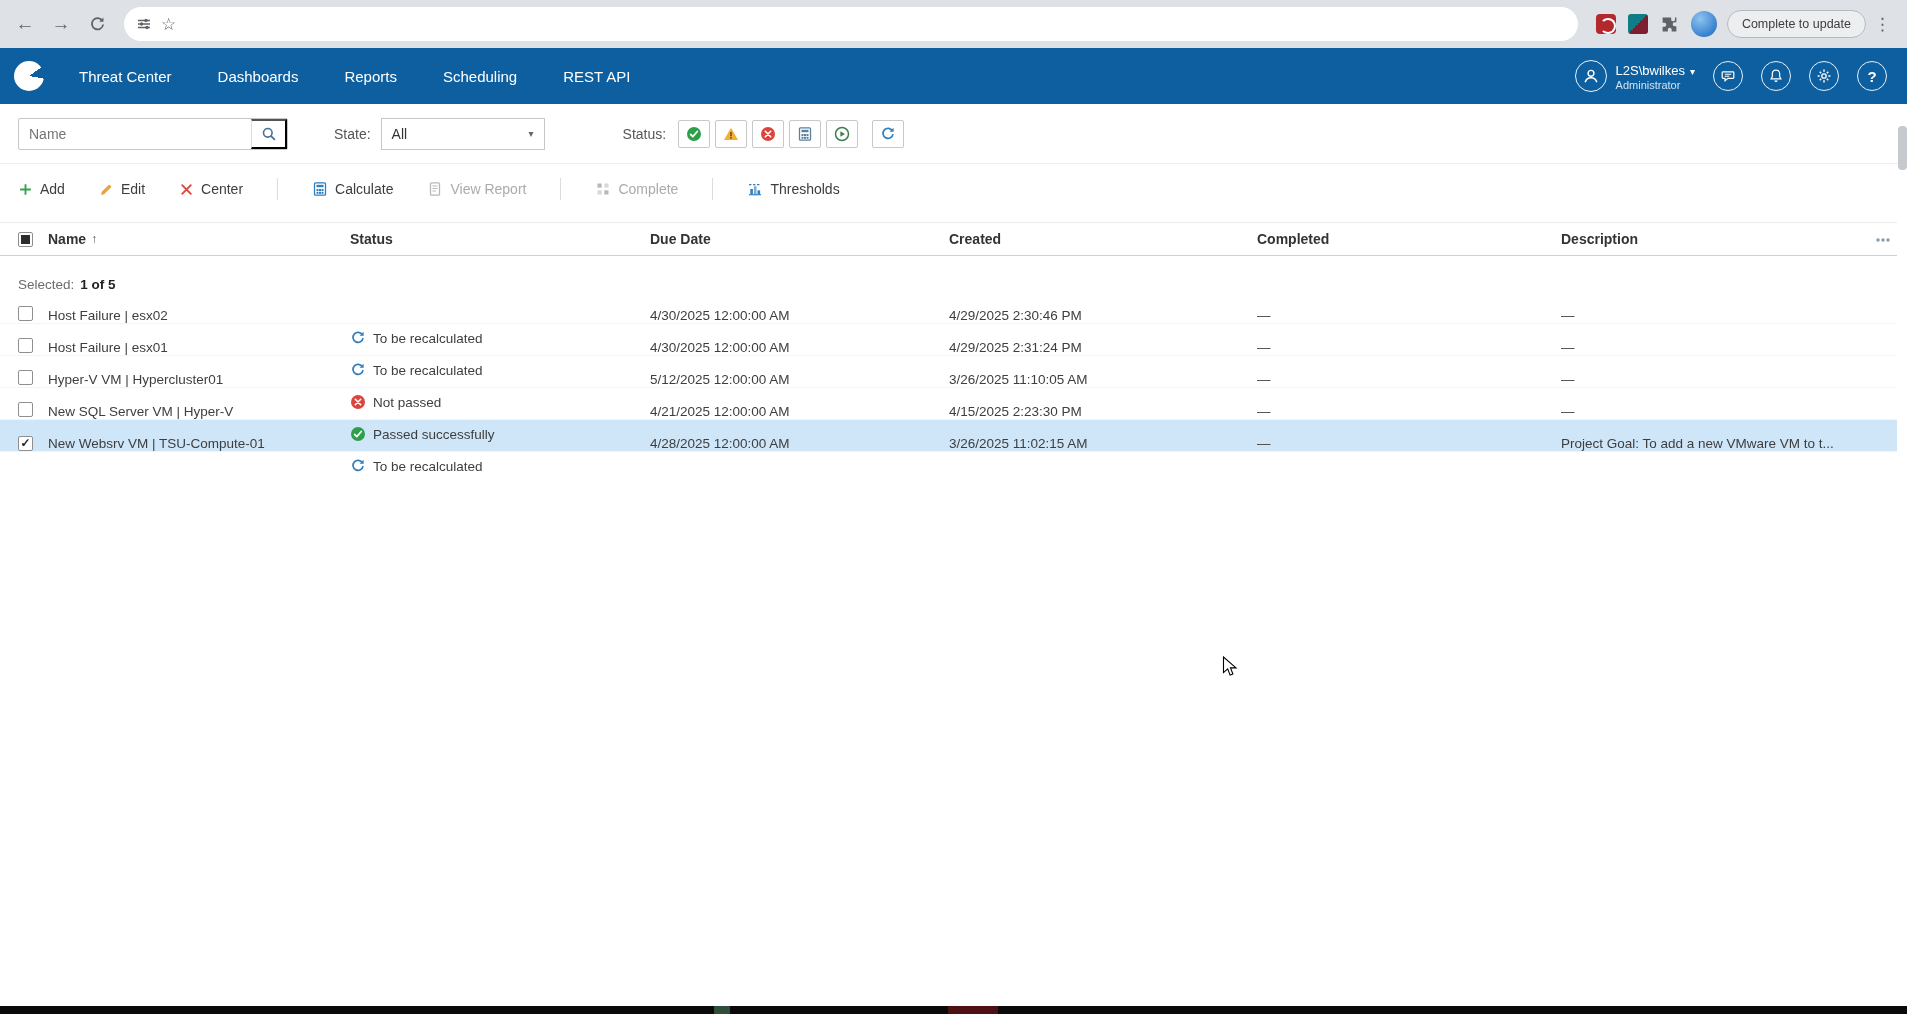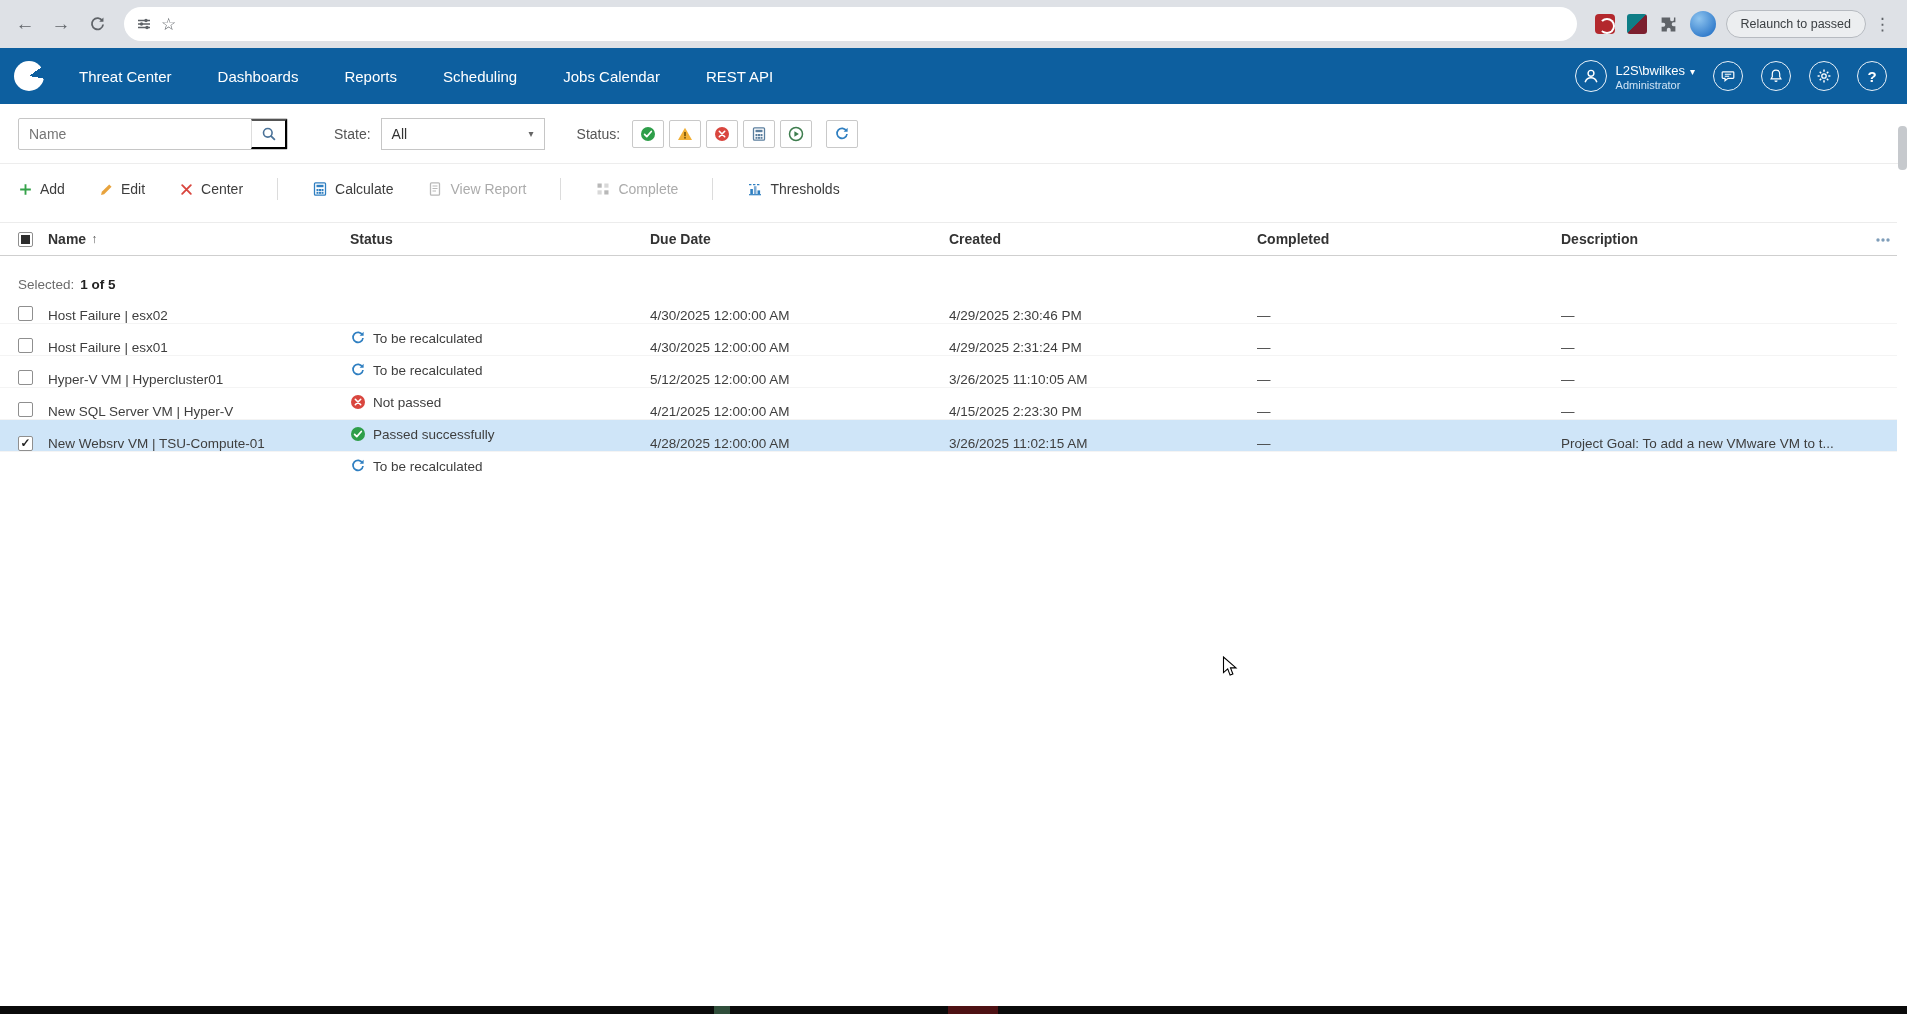--- a/index.html
+++ b/index.html
@@ -54,21 +54,21 @@
   .search-box input { flex:1; border:0; outline:0; padding:0 10px; font-size:14px;
                       font-family:inherit; color:#333; min-width:0; background:transparent; }
   .search-btn { width:36px; height:100%; display:flex; align-items:center; justify-content:center;
                 border-left:1px solid #ddd; background:none; padding:0; }
   .flabel { font-size:14px; color:#555; }
   .state-label { margin-left:46px; }
   .select { width:164px; height:32px; border:1px solid #c6c6c6; border-radius:0; background:#fff;
             display:flex; align-items:center; justify-content:space-between; padding:0 10px;
             margin-left:10px; font-size:14px; color:#333; cursor:default; }
   .sel-chev { color:#666; font-size:10px; }
-  .status-label { margin-left:32px; }
+  .status-label { margin-left:78px; }
   .status-filters { display:flex; gap:5px; margin-left:12px; }
   .sf-btn { width:32px; height:28px; border:1px solid #c9c9c9; background:#fff; border-radius:2px;
             display:flex; align-items:center; justify-content:center; padding:0; }
   .sf-btn.gap { margin-left:9px; }
 
   
   .toolbar { height:50px; display:flex; align-items:center; padding:0 18px; gap:34px; background:#fff; }
   .tb-btn { display:flex; align-items:center; gap:7px; background:none; border:0;
             font-family:inherit; font-size:14px; color:#3d3d3d; padding:0; white-space:nowrap; }
   .tb-btn.disabled { color:#ababab; }
@@ -133,21 +133,21 @@
       <span class="star">☆</span>
     </div>
     <div class="ext">
       <span class="ext-sq ext-red"></span>
       <span class="ext-sq ext-teal"></span>
       <svg width="19" height="19" viewBox="0 0 16 16">
         <path fill="#5f6368" d="M6.2 2.2h3.2v1.5a1.6 1.6 0 0 0 3.2 0V2.2h1.2v4h-1.5a1.6 1.6 0 0 0 0 3.2h1.5v4.4h-4v-1.5a1.6 1.6 0 0 0-3.2 0v1.5H2.2v-4h1.5a1.6 1.6 0 0 0 0-3.2H2.2v-4.4h4z"></path>
       </svg>
       <span class="profile-av"></span>
     </div>
-    <button class="relaunch">Relaunch to passed</button>
+    <button class="relaunch">Complete to update</button>
     <span class="kebab">⋮</span>
   </div>
 
   <div class="navbar">
     <div class="logo-wrap">
       <span class="logo"></span>
     </div>
     <div class="tabs" id="nav-tabs">
         <div class="tab">
           <span class="tab-label">Threat Center</span>
@@ -155,23 +155,20 @@
         <div class="tab">
           <span class="tab-label">Dashboards</span>
         </div>
         <div class="tab">
           <span class="tab-label">Reports</span>
         </div>
         <div class="tab">
           <span class="tab-label">Scheduling</span>
         </div>
         <div class="tab">
-          <span class="tab-label">Jobs Calendar</span>
-        </div>
-        <div class="tab">
           <span class="tab-label">REST API</span>
         </div>
       </div>
     <div class="nav-right">
       <div class="user">
         <span class="user-avatar">
           <svg width="18" height="18" viewBox="0 0 16 16">
             <circle cx="8" cy="5.6" r="2.6" fill="none" stroke="#fff" stroke-width="1.3"></circle>
             <path d="M2.8 13.6c.8-2.6 2.8-4 5.2-4s4.4 1.4 5.2 4" fill="none" stroke="#fff" stroke-width="1.3"></path>
           </svg>

